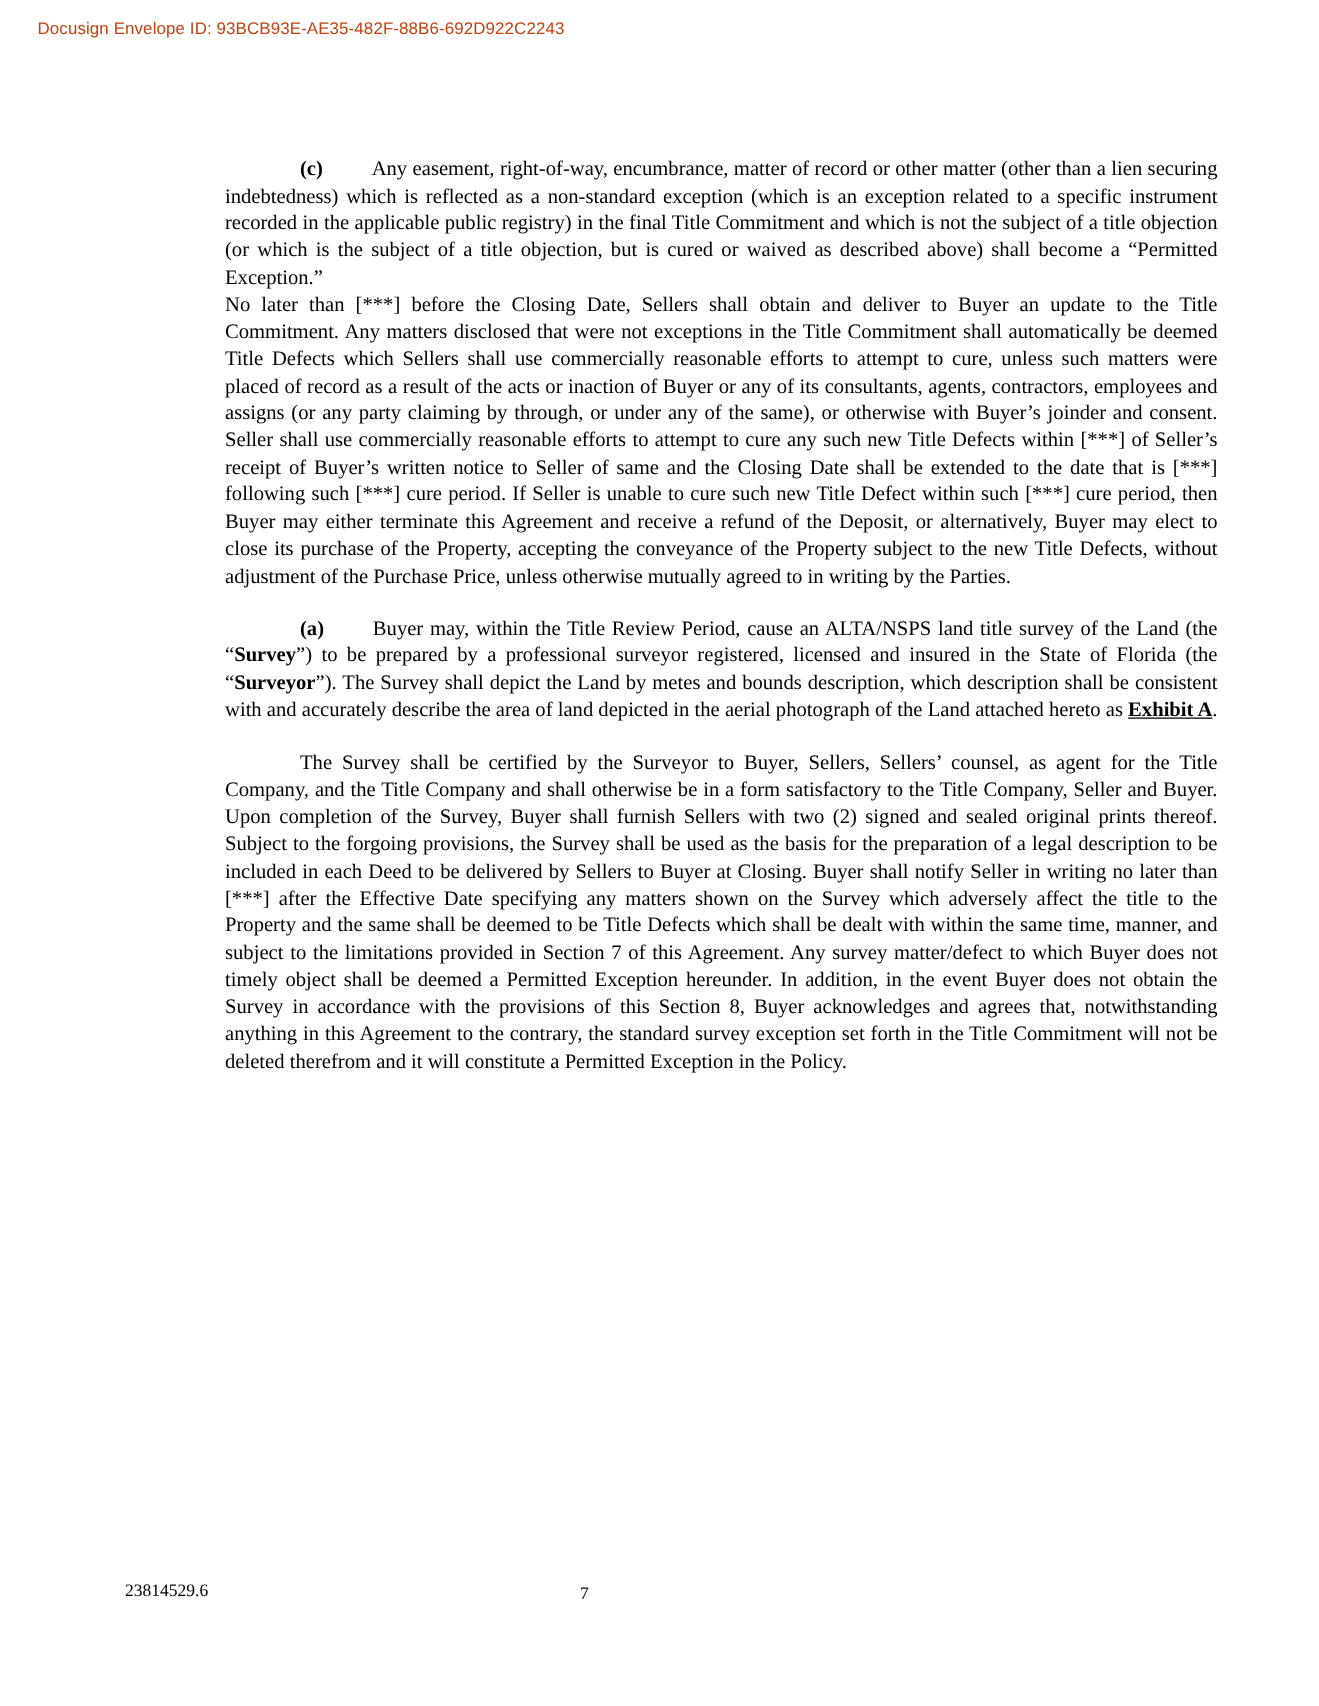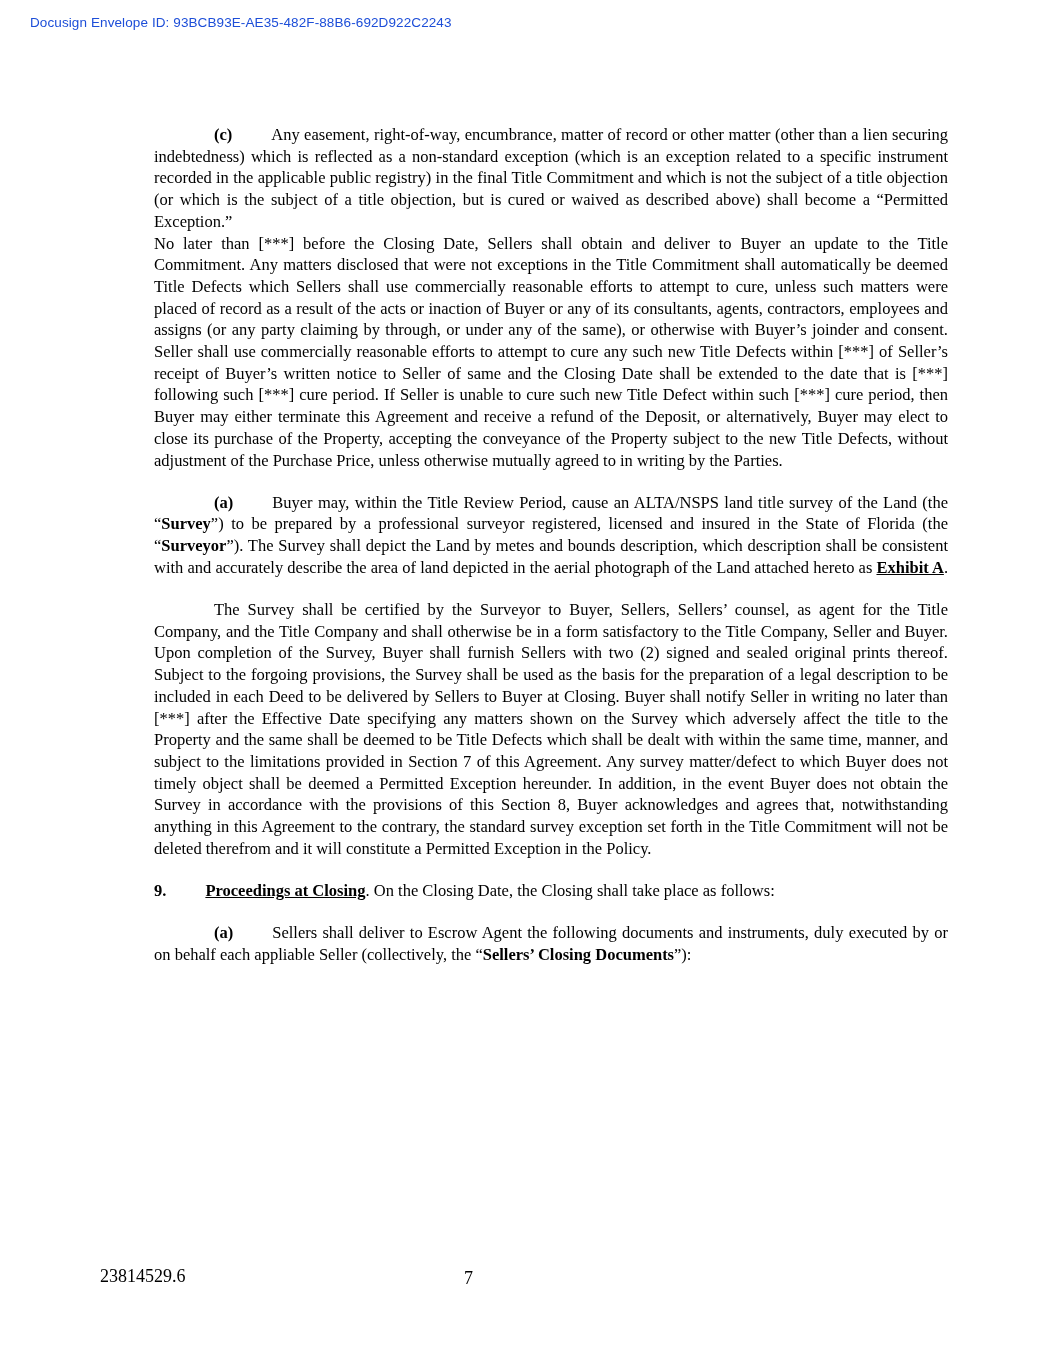--- a/index.html
+++ b/index.html
@@ -12,62 +12,60 @@
     color: #000000;
     overflow: hidden;
   }
   .envelope-id {
     position: absolute;
     top: 15px;
     left: 30px;
     font-family: "Liberation Sans", sans-serif;
     font-size: 13.5px;
     letter-spacing: 0.1px;
-    color: #1d4ed8;
+    color: #c2410c;
   }
   .doc-body {
     position: absolute;
     top: 124px;
-    left: 154px;
+    left: 180px;
     width: 794px;
     font-size: 16.5px;
     line-height: 21.7px;
     text-align: justify;
   }
   p.block { margin: 0 0 20.5px 0; }
   p.block.tight { margin-bottom: 0; }
   p.block.indent { text-indent: 60px; }
   p.block.sub { margin-left: 63px; }
   .b { font-weight: bold; }
   .u { text-decoration: underline; }
   .tab { display: inline-block; width: 39px; }
-  .footer span { position: absolute; font-size: 18px; }
+  .footer span { position: absolute; font-size: 14px; }
   .footer .doc-num { left: 100px; top: 1266px; }
   .footer .page-num { left: 464px; top: 1268px; }
 </style>
 </head>
 <body>
 
 <div class="page">
 
   <div class="envelope-id">Docusign Envelope ID: 93BCB93E-AE35-482F-88B6-692D922C2243</div>
 
   <div class="doc-body">
     <p class="block indent tight"><span class="b">(c)</span><span class="tab"></span><span>Any easement, right-of-way, encumbrance, matter of record or other matter (other than a lien securing indebtedness) which is reflected as a non-standard exception (which is an exception related to a specific instrument recorded in the applicable public registry) in the final Title Commitment and which is not the subject of a title objection (or which is the subject of a title objection, but is cured or waived as described above) shall become a “Permitted Exception.”</span></p>
 
     <p class="block"><span>No later than [***] before the Closing Date, Sellers shall obtain and deliver to Buyer an update to the Title Commitment.  Any matters disclosed that were not exceptions in the Title Commitment shall automatically be deemed Title Defects which Sellers shall use commercially reasonable efforts to attempt to cure, unless such matters were placed of record as a result of the acts or inaction of Buyer or any of its consultants, agents, contractors, employees and assigns (or any party claiming by through, or under any of the same), or otherwise with Buyer’s joinder and consent.  Seller shall use commercially reasonable efforts to attempt to cure any such new Title Defects within [***] of Seller’s receipt of Buyer’s written notice to Seller of same and the Closing Date shall be extended to the date that is [***] following such [***] cure period.  If Seller is unable to cure such new Title Defect within such [***]  cure period, then Buyer may either terminate this Agreement and receive a refund of the Deposit, or alternatively, Buyer may elect to close its purchase of the Property, accepting the conveyance of the Property subject to the new Title Defects, without adjustment of the Purchase Price, unless otherwise mutually agreed to in writing by the Parties.</span></p>
 
 
     <p class="block indent"><span class="b">(a)</span><span class="tab"></span><span>Buyer may, within the Title Review Period, cause an ALTA/NSPS land title survey of the Land (the “</span><span class="b">Survey</span><span>”) to be prepared by a professional surveyor registered, licensed and insured in the State of Florida (the “</span><span class="b">Surveyor</span><span>”).  The Survey shall depict the Land by metes and bounds description, which description shall be consistent with and accurately describe the area of land depicted in the aerial photograph of the Land attached hereto as </span><span class="b u">Exhibit A</span><span>.</span></p>
 
     <p class="block indent"><span>The Survey shall be certified by the Surveyor to Buyer, Sellers, Sellers’ counsel, as agent for the Title Company, and the Title Company and shall otherwise be in a form satisfactory to the Title Company, Seller and Buyer.  Upon completion of the Survey, Buyer shall furnish Sellers with two (2) signed and sealed original prints thereof.  Subject to the forgoing provisions, the Survey shall be used as the basis for the preparation of a legal description to be included in each Deed to be delivered by Sellers to Buyer at Closing.  Buyer shall notify Seller in writing no later than [***] after the Effective Date specifying any matters shown on the Survey which adversely affect the title to the Property and the same shall be deemed to be Title Defects which shall be dealt with within the same time, manner, and subject to the limitations provided in Section 7 of this Agreement.  Any survey matter/defect to which Buyer does not timely object shall be deemed a Permitted Exception hereunder.  In addition, in the event Buyer does not obtain the Survey in accordance with the provisions of this Section 8, Buyer acknowledges and agrees that, notwithstanding anything in this Agreement to the contrary, the standard survey exception set forth in the Title Commitment will not be deleted therefrom and it will constitute a Permitted Exception in the Policy.</span></p>
 
-    <p class="block"><span class="b">9.</span><span class="tab"></span><span class="b u">Proceedings at Closing</span><span>.  On the Closing Date, the Closing shall take place as follows:</span></p>
 
-    <p class="block indent"><span class="b">(a)</span><span class="tab"></span><span>Sellers shall deliver to Escrow Agent the following documents and instruments, duly executed by or on behalf each appliable Seller (collectively, the “</span><span class="b">Sellers’ Closing Documents</span><span>”):</span></p>
 
   </div>
 
   <div class="footer">
     <span class="doc-num">23814529.6</span>
     <span class="page-num">7</span>
   </div>
 
 </div>
 

